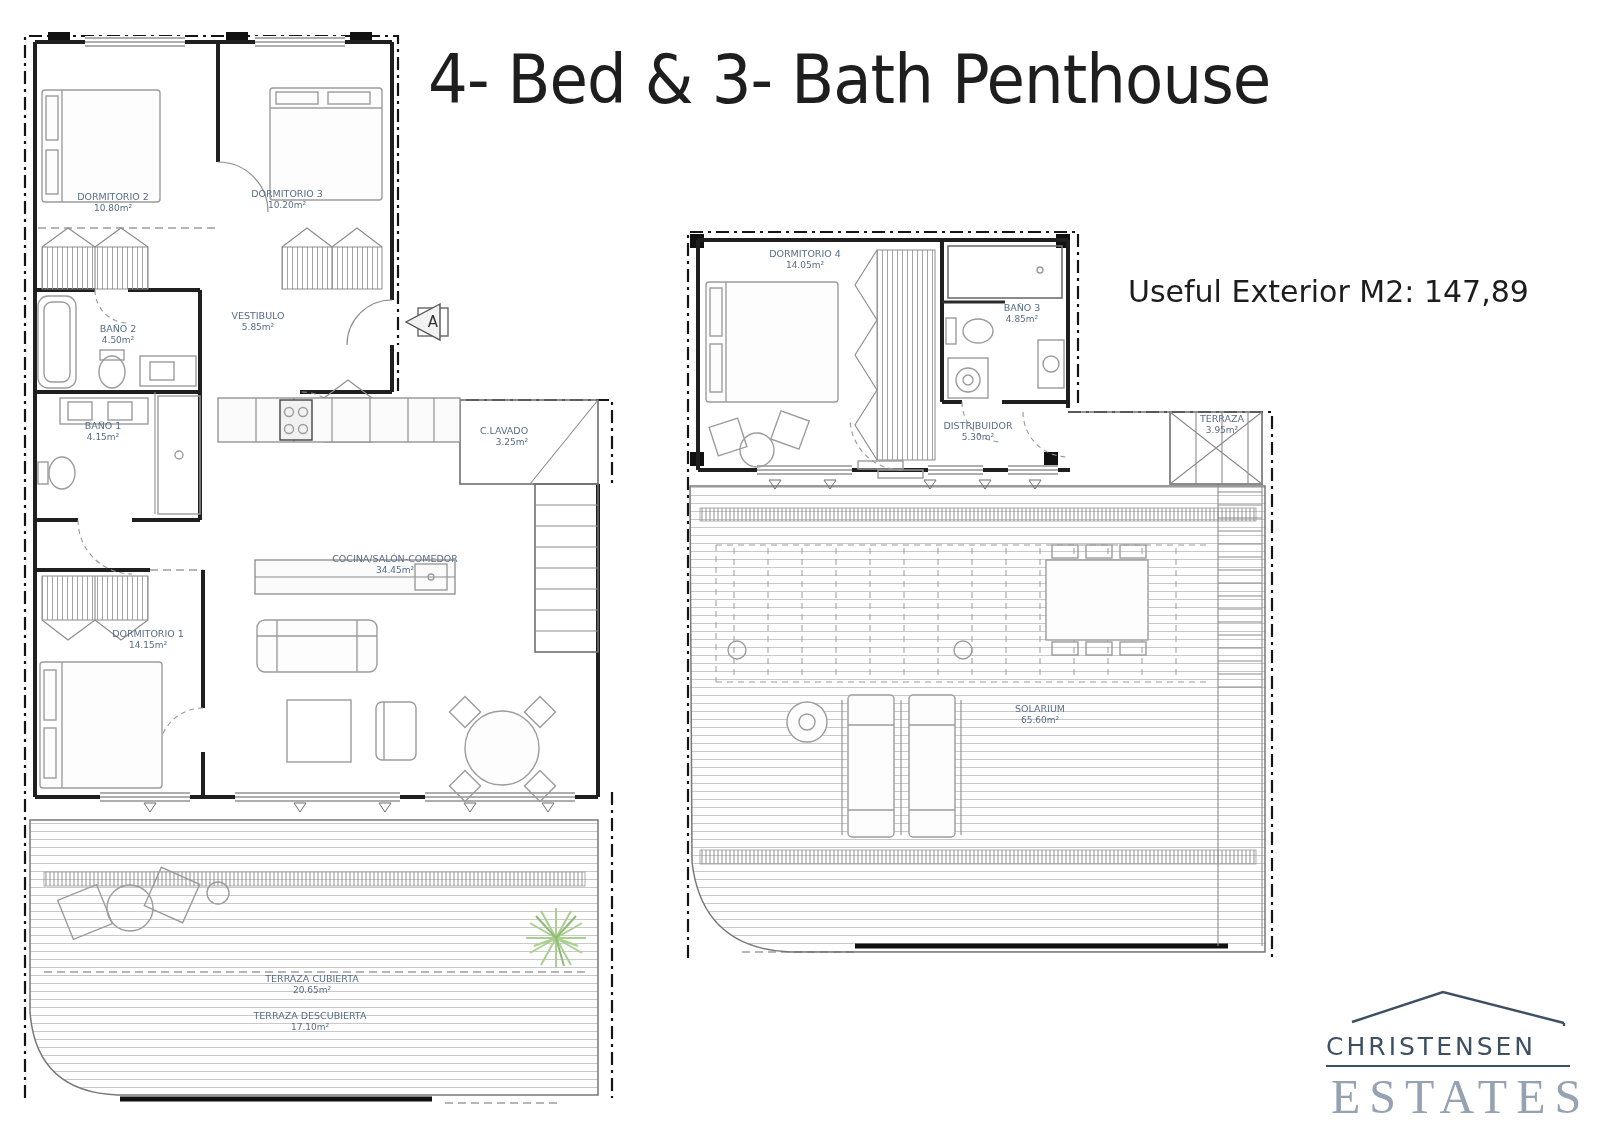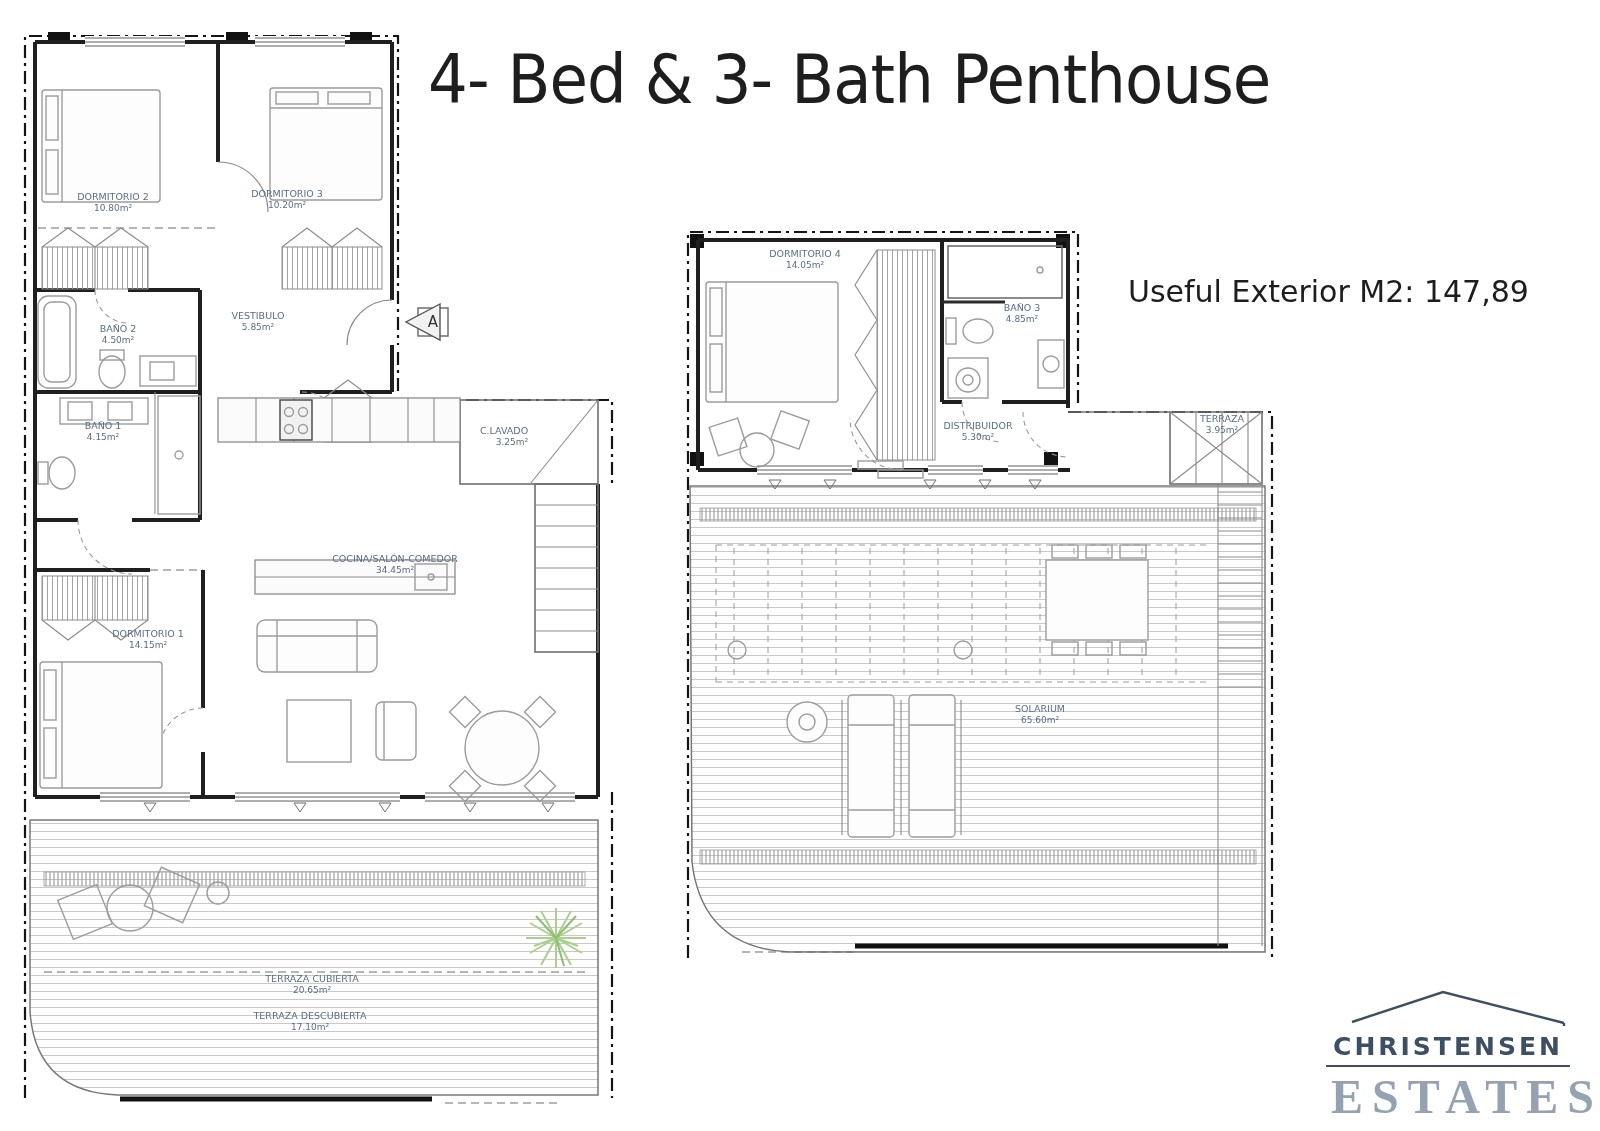--- a/index.html
+++ b/index.html
@@ -22,21 +22,21 @@
   .tri{fill:none;stroke:#6f6f6f;stroke-width:1;}
   
   .page-title{position:absolute;left:428px;top:40px;font-size:68px;color:#1e1e1e;
     letter-spacing:-1px;transform:scaleX(0.92);transform-origin:left top;white-space:nowrap;}
   .info-block{position:absolute;left:1128px;top:268px;font-size:30px;color:#1d1d1d;line-height:47px;white-space:nowrap;}
   .room-label{position:absolute;transform:translate(-50%,-50%);text-align:center;
     color:#596d87;font-size:9.5px;line-height:1.3;white-space:nowrap;}
   .room-label .area{font-size:9px;display:block;}
   .sec-letter{position:absolute;transform:translate(-50%,-50%);font-size:15px;color:#333;}
   
-  .logo{position:absolute;left:1326px;top:986px;width:244px;text-align:center;font-weight:bold;}
+  .logo{position:absolute;left:1326px;top:986px;width:244px;}
   .logo .brand{font-size:25px;letter-spacing:3px;color:#3d4f63;margin-top:2px;white-space:nowrap;}
   .logo .rule{border-top:2px solid #3d4f63;margin:4px 0 2px 0;}
   .logo .estates{font-family:"Liberation Serif",serif;font-size:48px;letter-spacing:9px;
     color:#95a2b1;white-space:nowrap;margin-left:5px;}
 </style>
 </head>
 <body>
 
 <svg id="plan-svg" width="1600" height="1131" viewBox="0 0 1600 1131">
   <defs>

